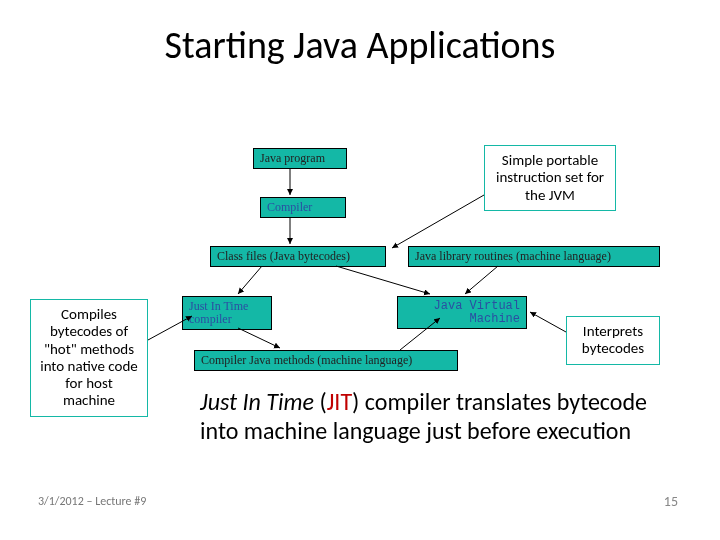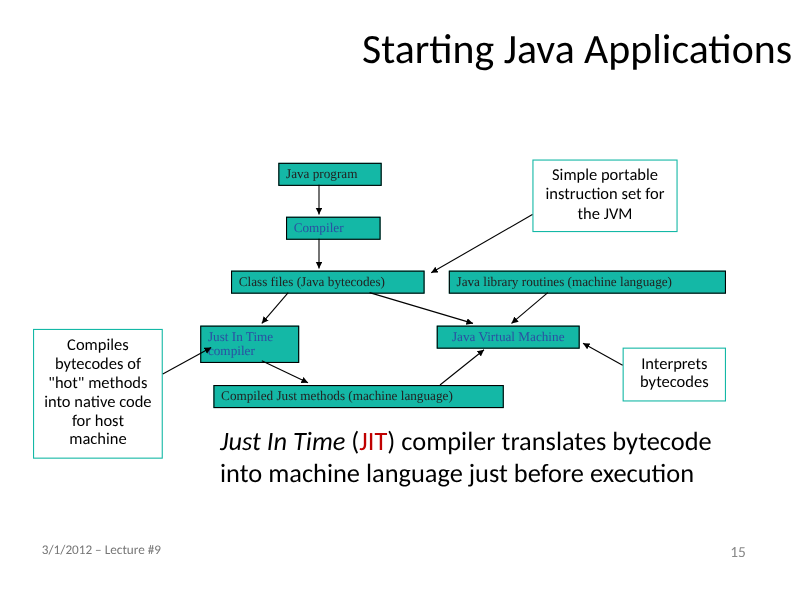--- a/index.html
+++ b/index.html
@@ -9,21 +9,21 @@
     background: #fff;
     font-family: Calibri, Arial, sans-serif;
     position: relative;
     overflow: hidden;
   }
   .title {
     position: absolute;
     top: 22px;
     left: 0;
     width: 100%;
-    text-align: right;
+    text-align: center;
     font-size: 38px;
     font-weight: 400;
     color: #000;
   }
   .box {
     position: absolute;
     border: 1px solid #000;
     background: #14b8a6;
     font-family: Georgia, 'Times New Roman', serif;
     font-size: 12px;
@@ -83,23 +83,23 @@
 <div class="box" style="left:253px; top:148px; width:94px; text-align:left;">Java program</div>
 
 <div class="box blue-text" style="left:260px; top:197px; width:86px; text-align:left;">Compiler</div>
 
 <div class="box" style="left:210px; top:246px; width:176px; text-align:left;">Class files (Java bytecodes)</div>
 
 <div class="box" style="left:397px; top:246px; width:252px; text-align:left;margin-left:11px;">Java library routines (machine language)</div>
 
 <div class="box blue-text" style="left:182px; top:296px; width:90px; text-align:left; line-height:1.1;">Just In Time compiler</div>
 
-<div class="box blue-text" style="left:397px; top:296px; width:130px; text-align:center;">Java Virtual Machine</div>
+<div class="box blue-text" style="left:397px; top:296px; width:130px; text-align:right;font-family:Liberation Mono, monospace;">Java Virtual Machine</div>
 
-<div class="box" style="left:194px; top:350px; width:264px; text-align:left;">Compiled Just methods (machine language)</div>
+<div class="box" style="left:194px; top:350px; width:264px; text-align:left;">Compiler Java methods (machine language)</div>
 
 <div class="callout" style="left:484px; top:145px; width:132px;">Simple portable instruction set for the JVM</div>
 
 <div class="callout" style="left:30px; top:299px; width:118px;">Compiles bytecodes of "hot" methods into native code for host machine</div>
 
 <div class="callout" style="left:566px; top:316px; width:94px;">Interprets bytecodes</div>
 
 <div class="body-text" style="left:200px; top:388px; width:465px;">
   <span class="jit-ital">Just In Time</span><span> (</span><span class="jit-red">JIT</span><span>) </span><span>compiler translates bytecode into machine language just before execution</span>
 </div>

